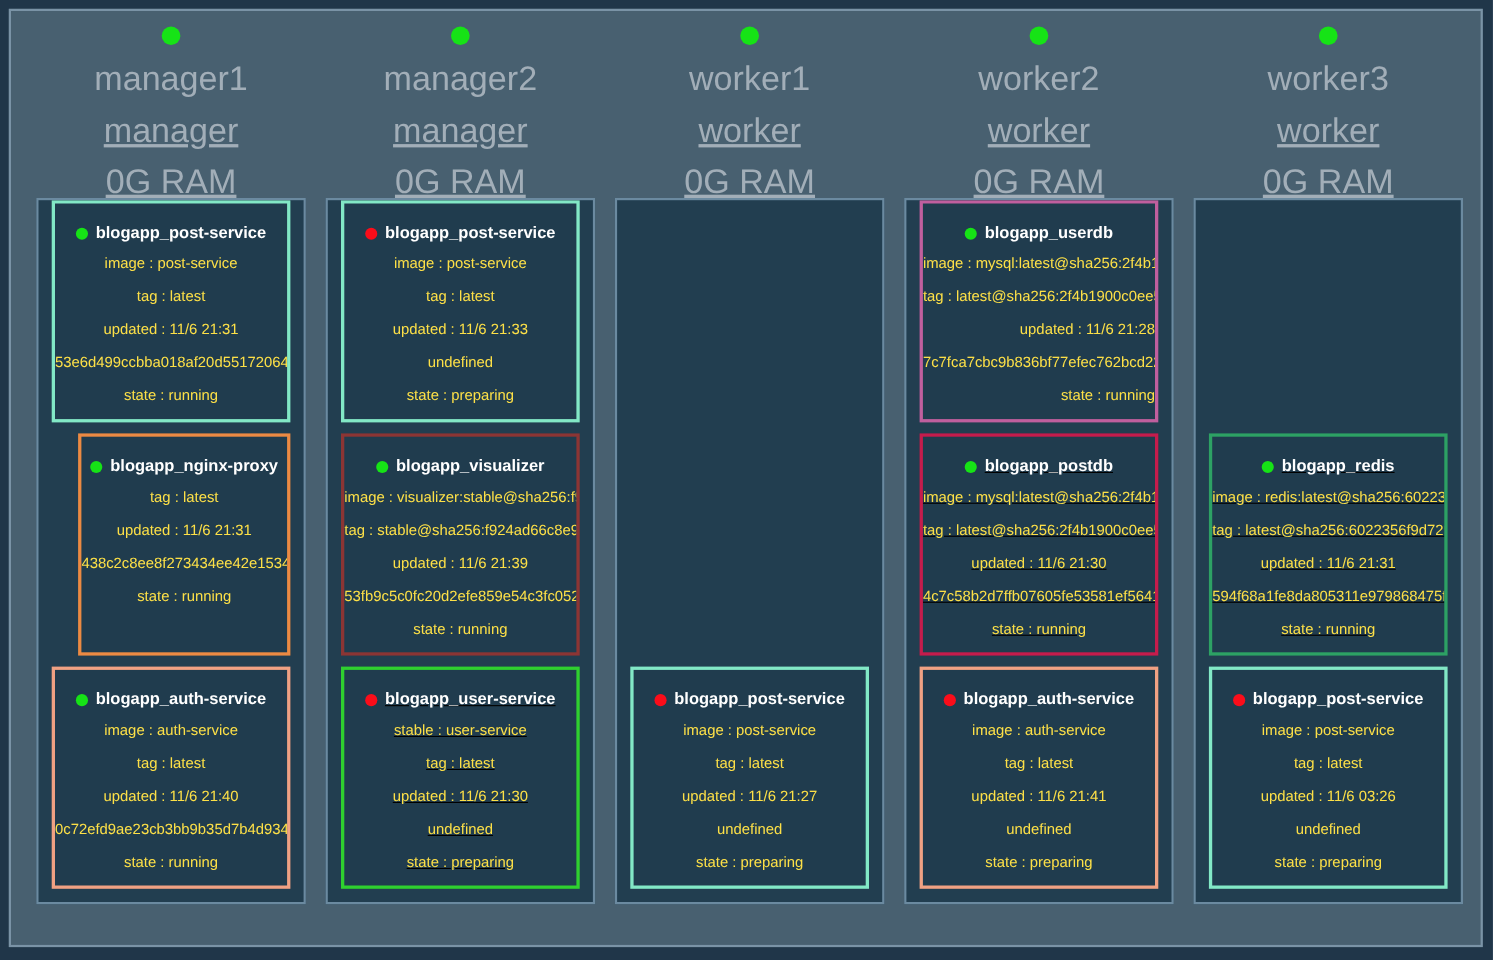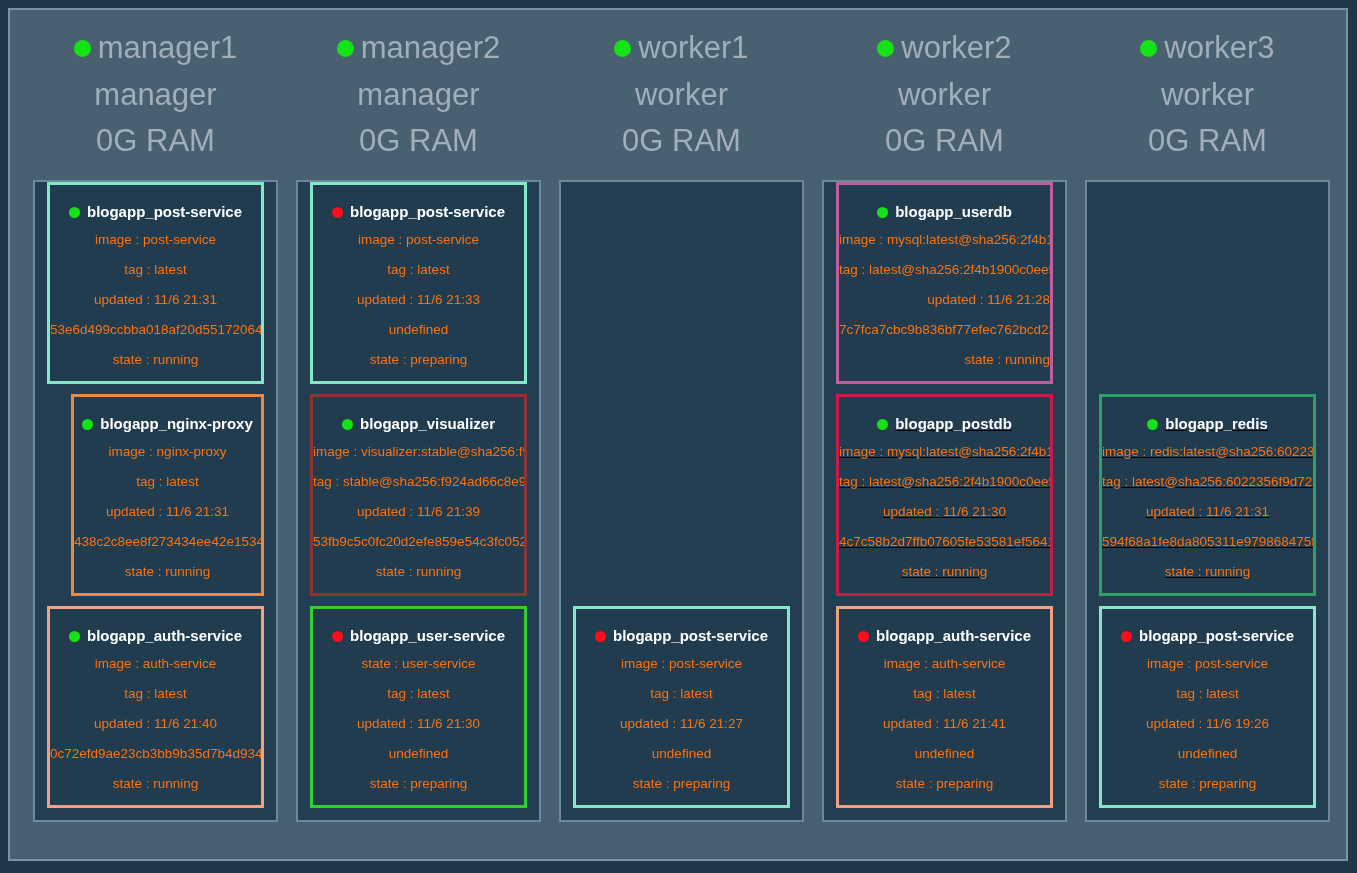--- a/index.html
+++ b/index.html
@@ -31,22 +31,23 @@
     color: #a2aeb8;
     font-size: 31px;
     text-align: center;
   }
   .node-name-line {
     display: flex;
     align-items: center;
     justify-content: center;
     gap: 7px;
     line-height: 48px;
-  }
-  .node-role, .node-ram { line-height: 46px; }
+    flex-direction: column;
+  }
+  .node-role, .node-ram { line-height: 46px; text-decoration: underline; }
   .dot { display: inline-block; border-radius: 50%; flex: none; }
   .dot-lg { width: 17px; height: 17px; }
   .dot-sm { width: 11px; height: 11px; margin-right: 7px; }
   .tasks {
     height: 642px;
     border: 2px solid #6b8aa0;
     background: #223e50;
     display: flex;
     flex-direction: column;
     justify-content: flex-end;
@@ -68,21 +69,21 @@
     font-size: 15px;
     font-weight: bold;
     line-height: 26px;
     margin-top: 4px;
     display: flex;
     align-items: center;
     justify-content: center;
     white-space: nowrap;
   }
   .card-row {
-    color: #f97316;
+    color: #fde047;
     font-size: 13.5px;
     line-height: 30px;
     white-space: nowrap;
     overflow: hidden;
   }
 </style>
 </head>
 <body>
 
 <div class="board">
@@ -106,21 +107,20 @@
         <div class="card-row">tag : latest</div>
         <div class="card-row">updated : 11/6 21:31</div>
         <div class="card-row">53e6d499ccbba018af20d551720648</div>
         <div class="card-row">state : running</div>
       </div>
       <div class="card" style="border-color: rgb(236, 138, 67); margin-left: 24px;">
         <div class="card-title">
           <span class="dot dot-sm" style="background-color: rgb(22, 227, 22);"></span>
           <span>blogapp_nginx-proxy</span>
         </div>
-        <div class="card-row">image : nginx-proxy</div>
         <div class="card-row">tag : latest</div>
         <div class="card-row">updated : 11/6 21:31</div>
         <div class="card-row">438c2c8ee8f273434ee42e15346a1e</div>
         <div class="card-row">state : running</div>
       </div>
       <div class="card" style="border-color: rgb(240, 161, 131);">
         <div class="card-title">
           <span class="dot dot-sm" style="background-color: rgb(22, 227, 22);"></span>
           <span>blogapp_auth-service</span>
         </div>
@@ -158,26 +158,26 @@
         <div class="card-title">
           <span class="dot dot-sm" style="background-color: rgb(22, 227, 22);"></span>
           <span>blogapp_visualizer</span>
         </div>
         <div class="card-row">image : visualizer:stable@sha256:f92</div>
         <div class="card-row">tag : stable@sha256:f924ad66c8e94</div>
         <div class="card-row">updated : 11/6 21:39</div>
         <div class="card-row">53fb9c5c0fc20d2efe859e54c3fc052f</div>
         <div class="card-row">state : running</div>
       </div>
-      <div class="card" style="border-color: rgb(47, 208, 47);">
+      <div class="card" style="border-color: rgb(47, 208, 47); text-decoration: underline;">
         <div class="card-title">
           <span class="dot dot-sm" style="background-color: rgb(251, 13, 26);"></span>
           <span>blogapp_user-service</span>
         </div>
-        <div class="card-row">state : user-service</div>
+        <div class="card-row">stable : user-service</div>
         <div class="card-row">tag : latest</div>
         <div class="card-row">updated : 11/6 21:30</div>
         <div class="card-row">undefined</div>
         <div class="card-row">state : preparing</div>
       </div>
     </div>
   </div>
 
   <div class="node">
     <div class="node-header">
@@ -270,20 +270,20 @@
         <div class="card-row">594f68a1fe8da805311e979868475f4</div>
         <div class="card-row">state : running</div>
       </div>
       <div class="card" style="border-color: rgb(130, 232, 198);">
         <div class="card-title">
           <span class="dot dot-sm" style="background-color: rgb(251, 13, 26);"></span>
           <span>blogapp_post-service</span>
         </div>
         <div class="card-row">image : post-service</div>
         <div class="card-row">tag : latest</div>
-        <div class="card-row">updated : 11/6 19:26</div>
+        <div class="card-row">updated : 11/6 03:26</div>
         <div class="card-row">undefined</div>
         <div class="card-row">state : preparing</div>
       </div>
     </div>
   </div>
 
 </div>
 
 </body></html>

